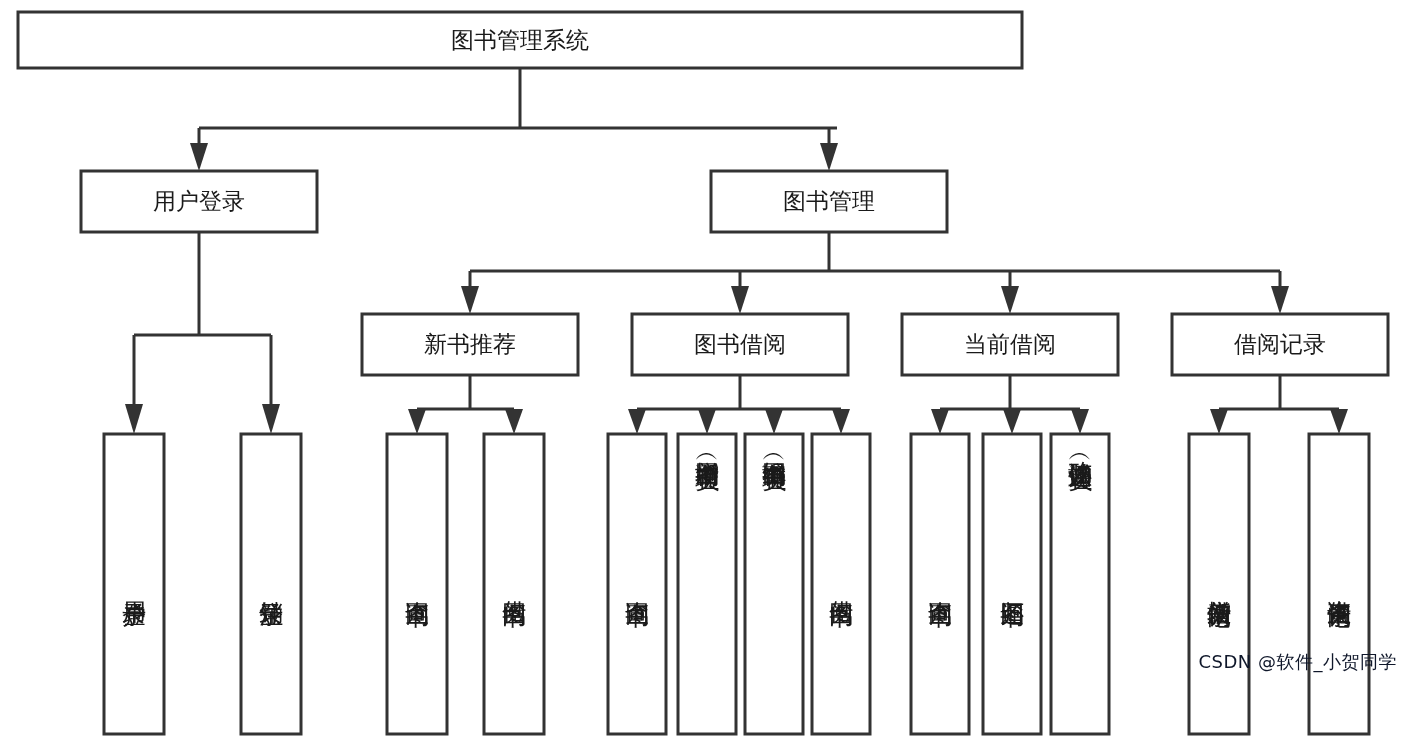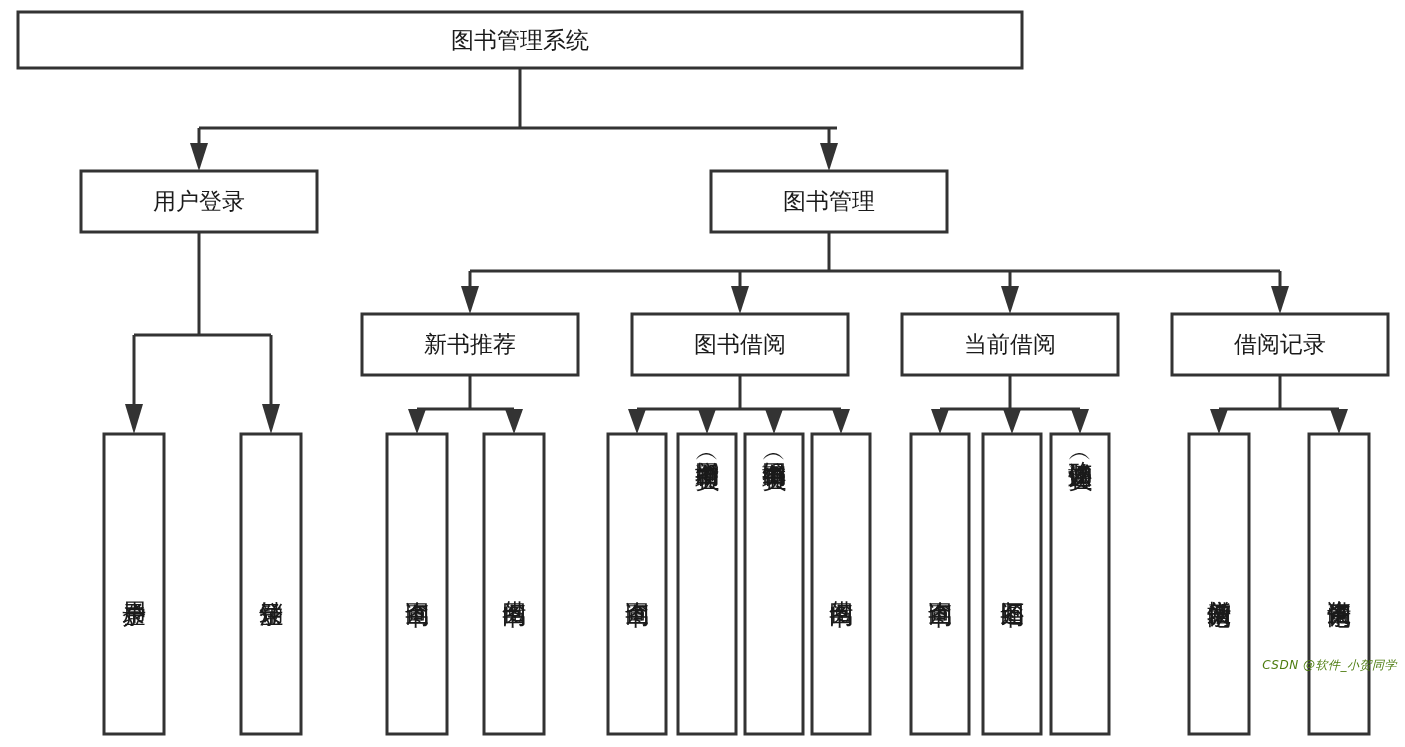--- a/index.html
+++ b/index.html
@@ -66,25 +66,24 @@
     color: #1a1a1a;
     letter-spacing: 1px;
     white-space: nowrap;
     text-align: center;
   }
   .watermark {
     position: absolute;
     right: 8px;
     bottom: 6px;
     font-family: "DejaVu Sans", "Liberation Sans", sans-serif;
-    font-size: 12px;
-    color: #4d7c0f;
+    font-size: 18px;
+    color: #0f172a;
     letter-spacing: 0.5px;
     white-space: nowrap;
-    font-style: italic;
   }
 </style>
 </head>
 <body>
 
 <div id="diagram-root">
 
   <svg id="tree-svg" viewBox="0 0 1405 747">
     <defs></defs>
 

